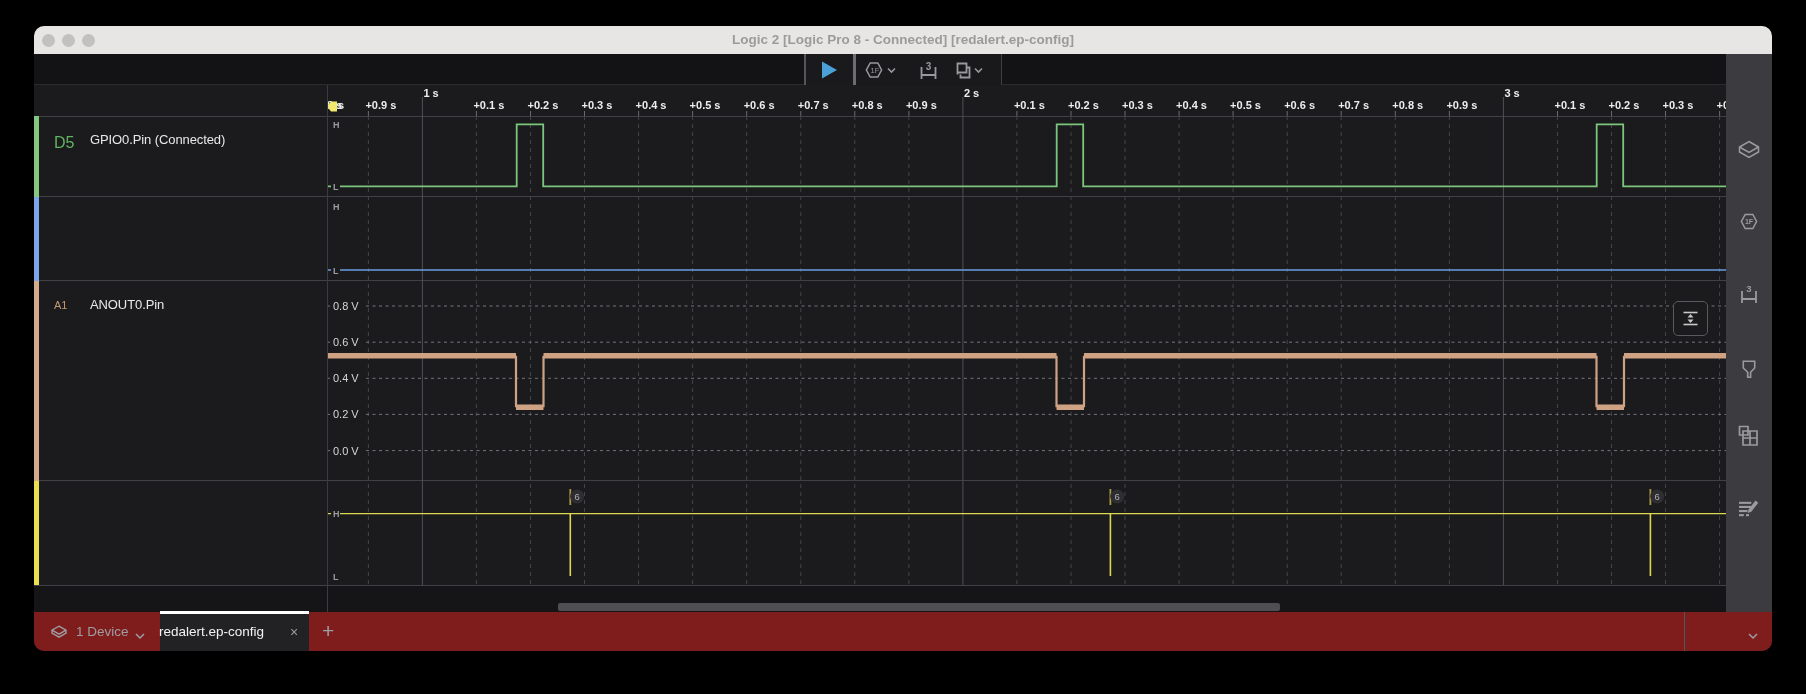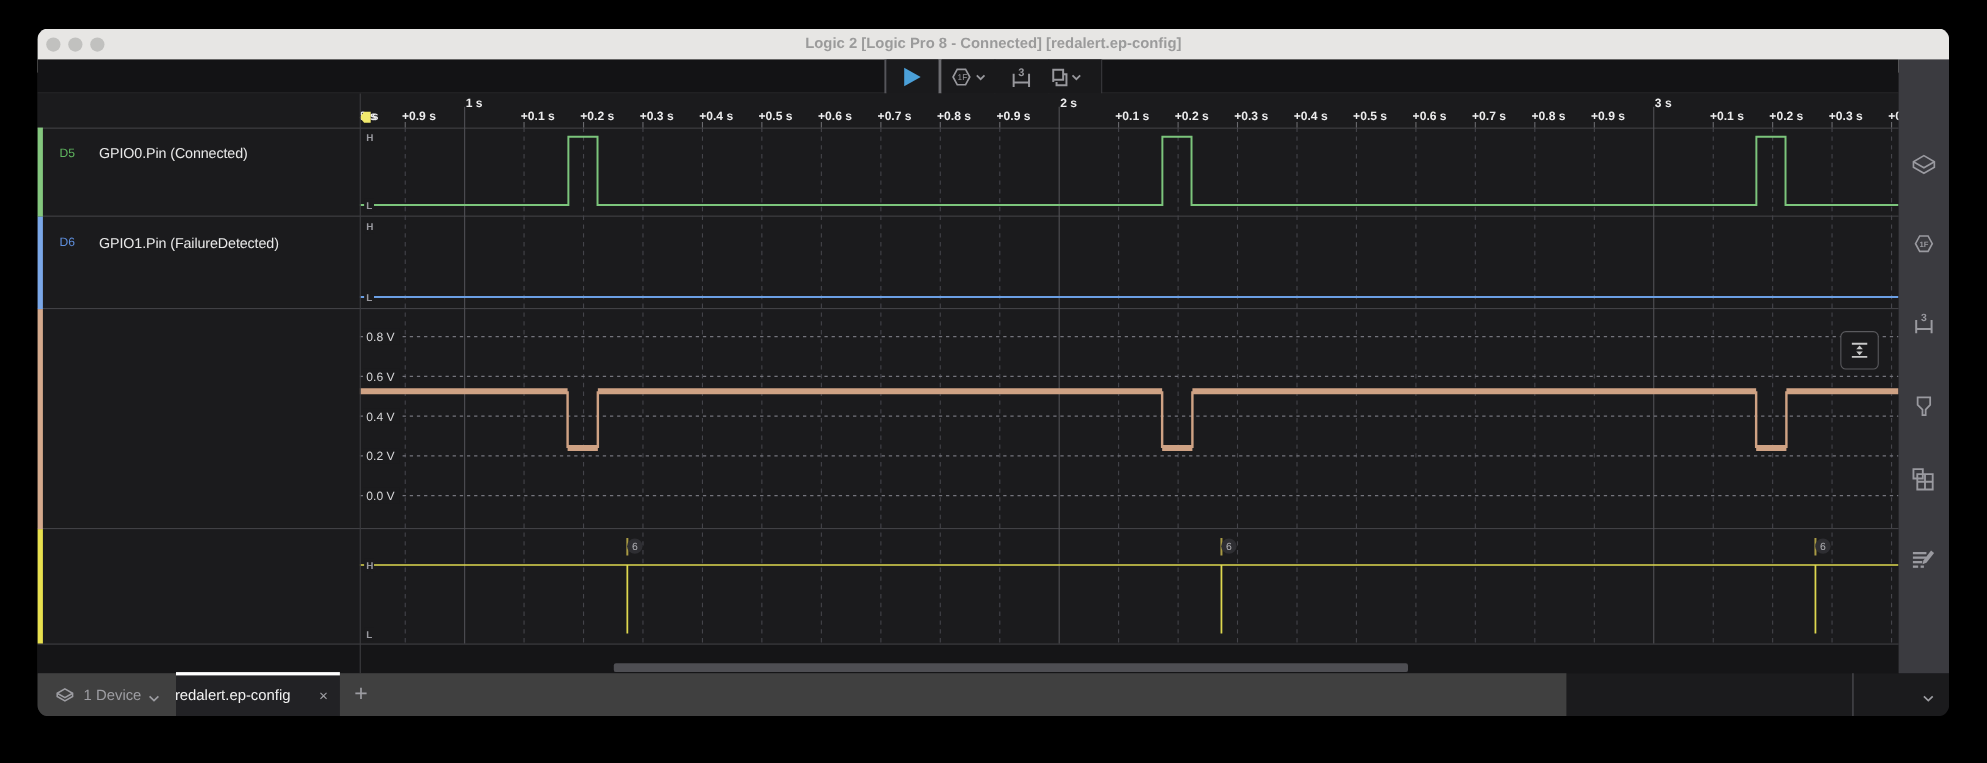--- a/index.html
+++ b/index.html
@@ -42,31 +42,31 @@
   <div style="position:absolute;left:0;top:559px;width:1692px;height:27px;background:#151517"></div>
   <div style="position:absolute;left:524px;top:577px;width:722px;height:8px;background:#4e4e53;border-radius:2px"></div>
   <div style="position:absolute;left:0;top:89.5px;width:1692px;height:1px;background:#414145"></div>
     <div style="position:absolute;left:0;top:169.5px;width:1692px;height:1px;background:#414145"></div>
     <div style="position:absolute;left:0;top:253.5px;width:1692px;height:1px;background:#414145"></div>
     <div style="position:absolute;left:0;top:453.5px;width:1692px;height:1px;background:#414145"></div>
     <div style="position:absolute;left:0;top:558.5px;width:1692px;height:1px;background:#414145"></div>
 
 <div style="position:absolute;left:0;top:90px;width:4.5px;height:80.5px;background:#84c77e"></div>
 <div style="position:absolute;left:20px;top:90px;width:270px;height:80.5px">
-  <div style="position:absolute;left:0;top:18px;font-size:11px;color:#5fb55f">D5</div>
+  <div style="position:absolute;left:0;top:18px;font-size:16px;color:#5fb55f">D5</div>
   <div style="position:absolute;left:36px;top:16px;font-size:13px;letter-spacing:-0.1px;color:#e8e8e8">GPIO0.Pin (Connected)</div>
 
 </div>
 <div style="position:absolute;left:0;top:170.5px;width:4.5px;height:84px;background:#7aa7e8"></div>
-<div style="position:absolute;left:20px;top:170.5px;width:270px;height:84px">
-  <div style="position:absolute;left:0;top:18px;font-size:11px;color:#5f8fdd">D6</div>
-  <div style="position:absolute;left:36px;top:16px;font-size:13px;letter-spacing:-0.1px;color:#e8e8e8">GPIO1.Pin (FailureDetected)</div>
-
-</div>
 <div style="position:absolute;left:0;top:254.5px;width:4.5px;height:200px;background:#d4a98c"></div>
+<div style="position:absolute;left:20px;top:254.5px;width:270px;height:200px">
+  <div style="position:absolute;left:0;top:18px;font-size:11px;color:#c09a71">A1</div>
+  <div style="position:absolute;left:36px;top:16px;font-size:13px;letter-spacing:-0.1px;color:#e8e8e8">ANOUT0.Pin</div>
+
+</div>
 <div style="position:absolute;left:0;top:454.5px;width:4.5px;height:104.5px;background:#e8e04e"></div>
   <svg width="1399" height="527" viewBox="0 0 1399 527" style="position:absolute;left:293px;top:59px" font-family="Liberation Sans, sans-serif">
 <line x1="41.4" y1="31" x2="41.4" y2="500" stroke="#44444a" stroke-width="1" stroke-dasharray="4 4"></line>
 <line x1="95.4" y1="12" x2="95.4" y2="500" stroke="#505055" stroke-width="1"></line>
 <line x1="149.4" y1="31" x2="149.4" y2="500" stroke="#44444a" stroke-width="1" stroke-dasharray="4 4"></line>
 <line x1="203.5" y1="31" x2="203.5" y2="500" stroke="#44444a" stroke-width="1" stroke-dasharray="4 4"></line>
 <line x1="257.5" y1="31" x2="257.5" y2="500" stroke="#44444a" stroke-width="1" stroke-dasharray="4 4"></line>
 <line x1="311.6" y1="31" x2="311.6" y2="500" stroke="#44444a" stroke-width="1" stroke-dasharray="4 4"></line>
 <line x1="365.6" y1="31" x2="365.6" y2="500" stroke="#44444a" stroke-width="1" stroke-dasharray="4 4"></line>
 <line x1="419.7" y1="31" x2="419.7" y2="500" stroke="#44444a" stroke-width="1" stroke-dasharray="4 4"></line>
@@ -214,21 +214,21 @@
 <g fill="#9a9aa0">
 <rect x="13" y="447.8" width="12.3" height="2.1"></rect>
 <rect x="13" y="451.9" width="12.3" height="2.1"></rect>
 <rect x="13" y="456" width="8.5" height="2.1"></rect>
 <rect x="13" y="460.1" width="4.8" height="2.1"></rect>
 <rect x="20" y="460.1" width="3" height="2.1"></rect>
 <path d="M29.5,446.5 l2.8,2.2 -7,9 -3.5,1.3 0.7,-3.5 Z"></path>
 </g>
 </svg>
 
-<div style="position:absolute;left:0;top:586px;width:1390px;height:40px;background:#404040">
+<div style="position:absolute;left:0;top:586px;width:1738px;height:40px;background:#7f1d1d">
   <svg width="18" height="15" viewBox="0 0 18 15" style="position:absolute;left:16px;top:13px">
 <g stroke="#9d9da2" fill="none" stroke-width="1.4">
 <path d="M9,1.2 l7,4 v3 l-7,4 -7,-4 v-3 Z"></path>
 <path d="M2,5.2 l7,4 7,-4"></path>
 </g>
       </svg>
   <div style="position:absolute;left:42px;top:12px;font-size:13.5px;color:#9d9da2">1 Device</div>
   <div style="position:absolute;left:100px;top:14px"><svg width="12" height="8">
           <path d="M2,2 l4,4 4,-4" stroke="#9d9da2" stroke-width="1.5" fill="none"></path>
         </svg></div>

